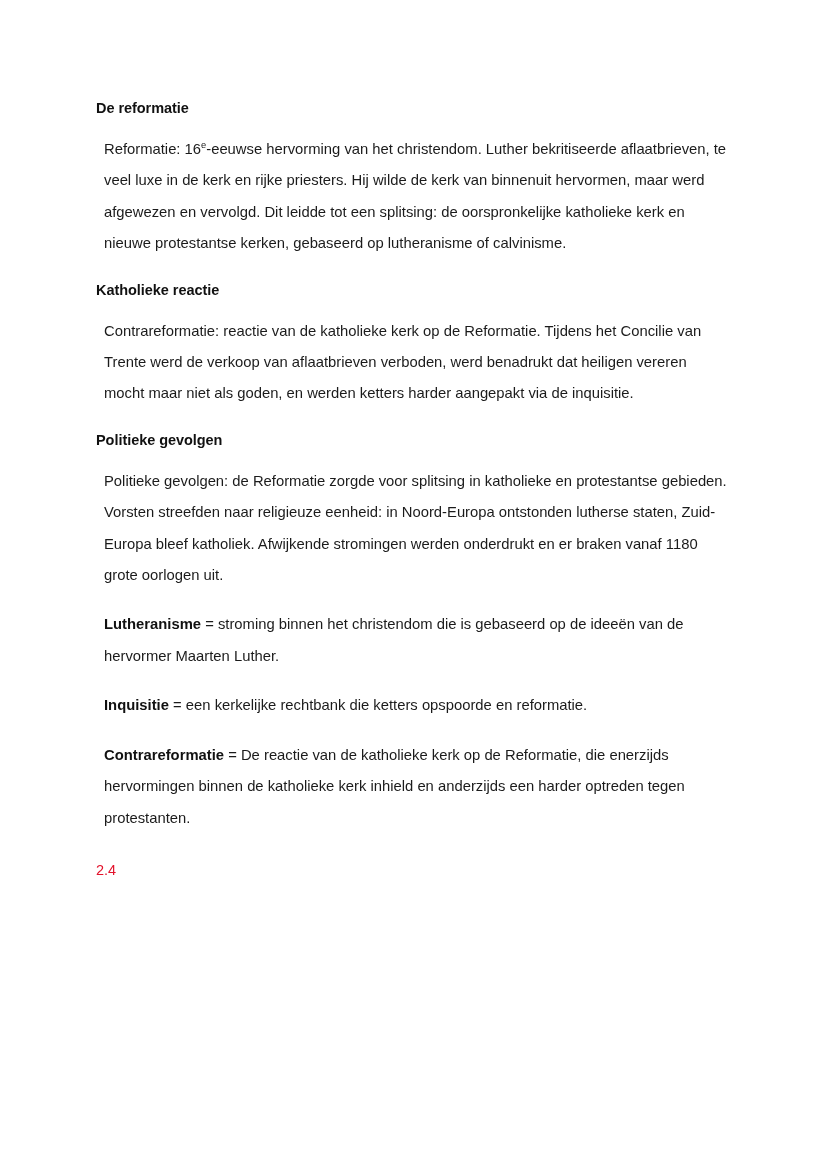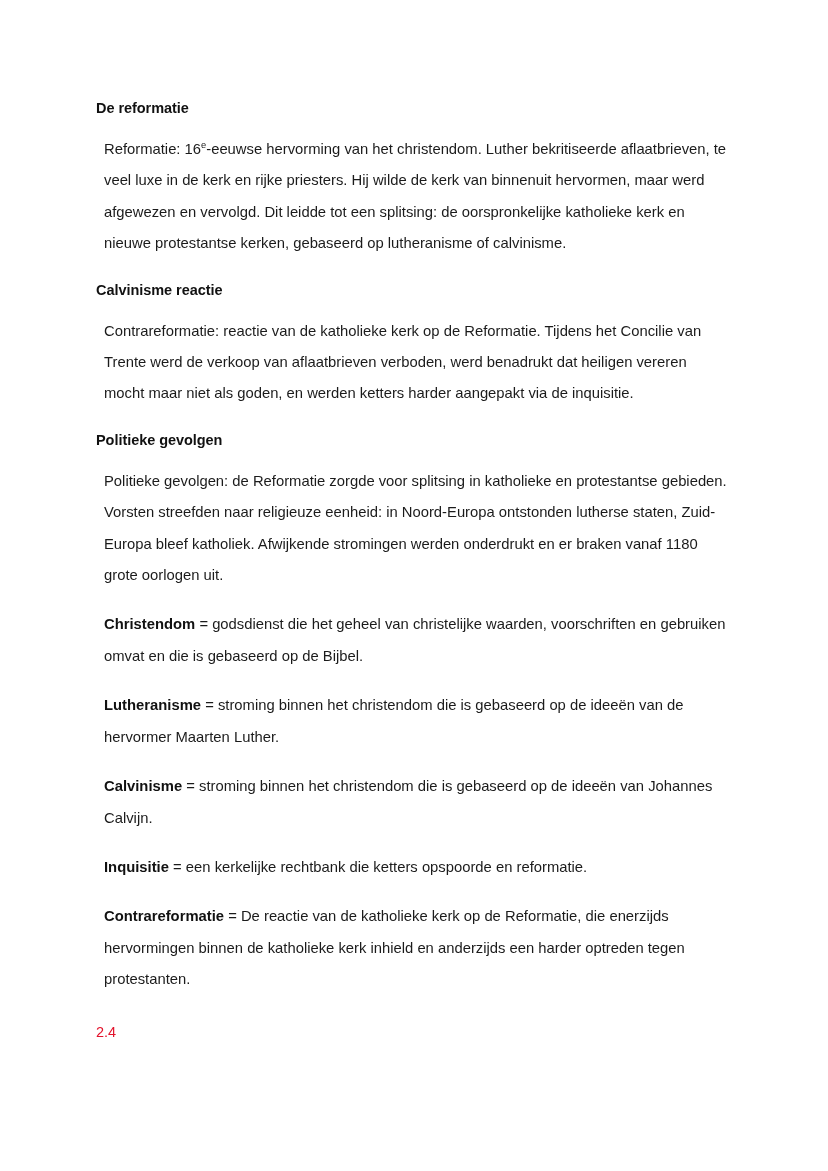--- a/index.html
+++ b/index.html
@@ -69,35 +69,31 @@
 </style>
 </head>
 <body>
 
 <div class="page">
   <div class="content">
 
     <h2 class="doc-heading">De reformatie</h2>
     <p class="doc-para"><span>Reformatie: 16</span><sup>e</sup><span>-eeuwse hervorming van het christendom. Luther bekritiseerde aflaatbrieven, te veel luxe in de kerk en rijke priesters. Hij wilde de kerk van binnenuit hervormen, maar werd afgewezen en vervolgd. Dit leidde tot een splitsing: de oorspronkelijke katholieke kerk en nieuwe protestantse kerken, gebaseerd op lutheranisme of calvinisme.</span></p>
 
-    <h2 class="doc-heading spaced">Calvinisme reactie</h2>
+    <h2 class="doc-heading spaced">Katholieke reactie</h2>
     <p class="doc-para">Contrareformatie: reactie van de katholieke kerk op de Reformatie. Tijdens het Concilie van Trente werd de verkoop van aflaatbrieven verboden, werd benadrukt dat heiligen vereren mocht maar niet als goden, en werden ketters harder aangepakt via de inquisitie.</p>
 
     <h2 class="doc-heading spaced">Politieke gevolgen</h2>
     <p class="doc-para">Politieke gevolgen: de Reformatie zorgde voor splitsing in katholieke en protestantse gebieden. Vorsten streefden naar religieuze eenheid: in Noord-Europa ontstonden lutherse staten, Zuid-Europa bleef katholiek. Afwijkende stromingen werden onderdrukt en er braken vanaf 1180 grote oorlogen uit.</p>
 
-    <p class="doc-para"><span class="term">Christendom</span>
-      <span>= godsdienst die het geheel van christelijke waarden, voorschriften en gebruiken omvat en die is gebaseerd op de Bijbel.</span></p>
 
 
     <p class="doc-para"><span class="term">Lutheranisme</span>
       <span>= stroming binnen het christendom die is gebaseerd op de ideeën van de hervormer Maarten Luther.</span></p>
 
-    <p class="doc-para"><span class="term">Calvinisme</span>
-      <span>= stroming binnen het christendom die is gebaseerd op de ideeën van Johannes Calvijn.</span></p>
 
     <p class="doc-para"><span class="term">Inquisitie</span>
       <span>= een kerkelijke rechtbank die ketters opspoorde en reformatie.</span></p>
 
     <p class="doc-para"><span class="term">Contrareformatie</span>
       <span>= De reactie van de katholieke kerk op de Reformatie, die enerzijds hervormingen binnen de katholieke kerk inhield en anderzijds een harder optreden tegen protestanten.</span></p>
 
     <div class="section-number">2.4</div>
 
 

